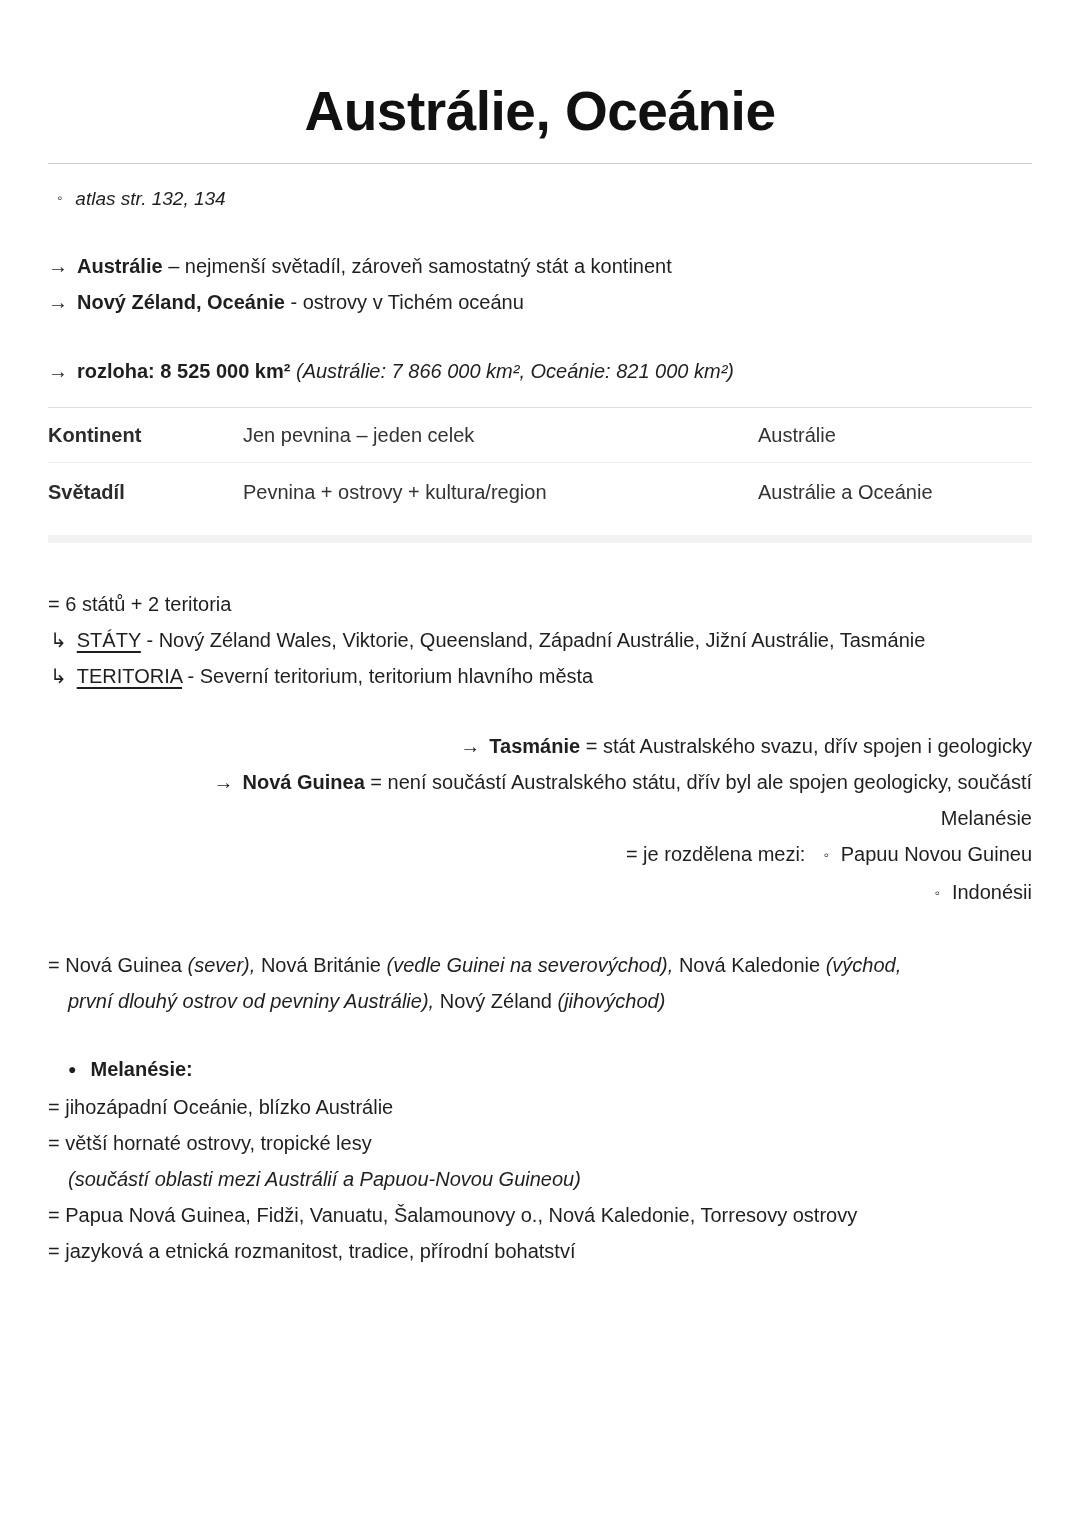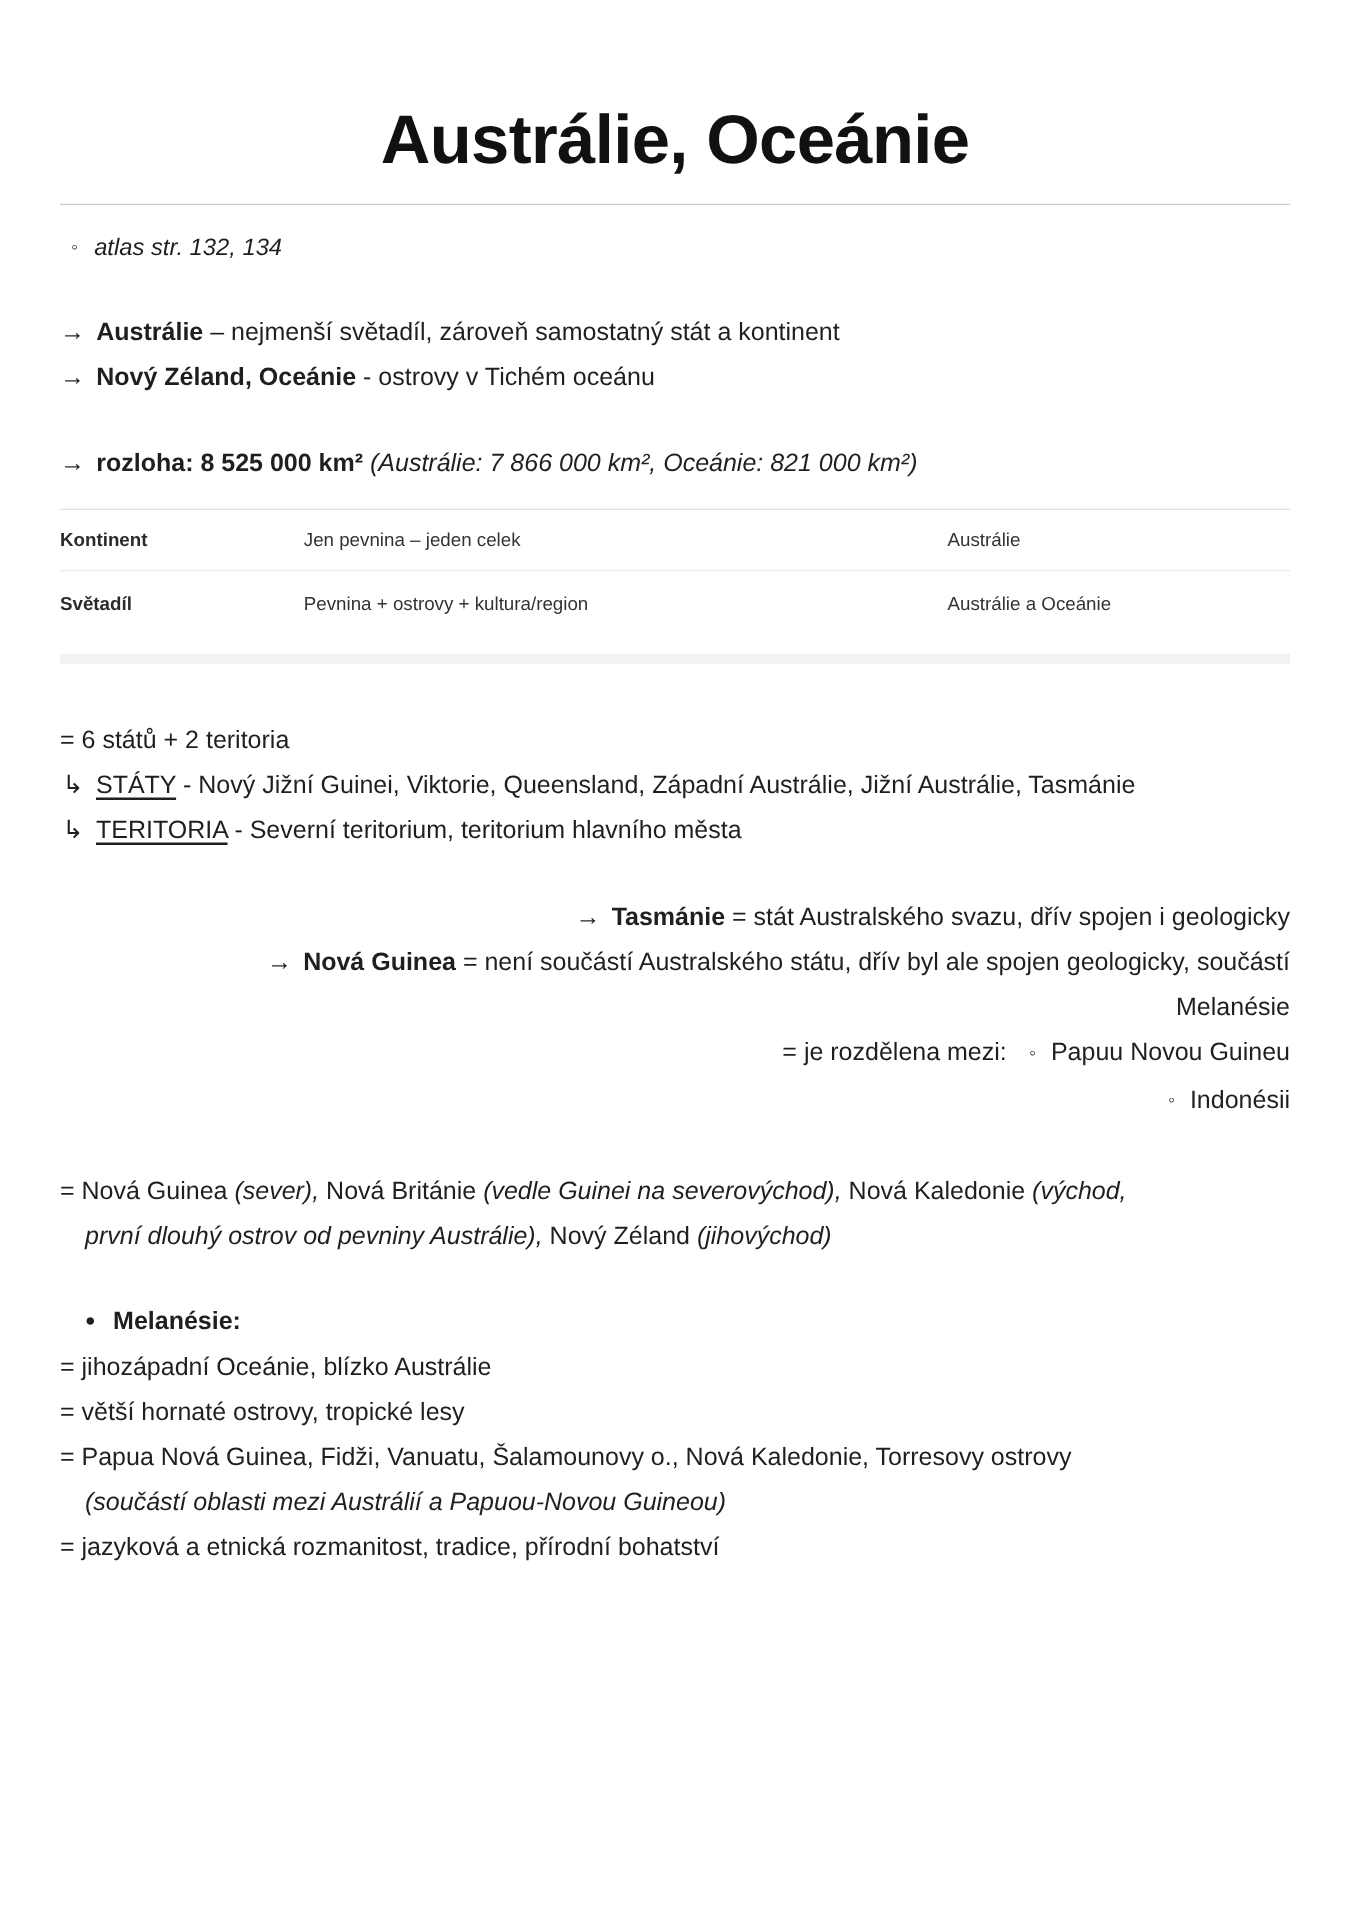--- a/index.html
+++ b/index.html
@@ -58,21 +58,21 @@
   .disc-bullet { font-size: 14px; position: relative; top: -2px; }
 
   .indent-1 { padding-left: 20px; }
 
   .intro-pair { margin-top: 34px; }
   .area-line { margin-top: 33px; }
 
   .info-table {
     margin-top: 18px;
     border-top: 1px solid #e0e0e0;
-    font-size: 15px;
+    font-size: 20px;
     color: #333333;
   }
   .tbl-row {
     display: grid;
     grid-template-columns: 195px 515px 1fr;
   }
   .tbl-row.first { padding: 16px 0 15px 0; border-bottom: 1px solid #ebebeb; }
   .tbl-row.second { padding: 18px 0 31px 0; }
   .tbl-label { font-weight: 700; color: #2b2b2b; }
   .tbl-bottom-bar { height: 8px; background: #f2f2f2; }
@@ -126,21 +126,21 @@
         <div class="tbl-label">Světadíl</div>
         <div class="tbl-desc">Pevnina + ostrovy + kultura/region</div>
         <div class="tbl-value">Austrálie a Oceánie</div>
       </div>
       <div class="tbl-bottom-bar"></div>
     </div>
 
     <div class="stanza-australia">
       <p class="line">= 6 států + 2 teritoria</p>
       <p class="line">
-        <span class="branch-arrow">↳</span><span class="u">STÁTY</span><span> - Nový Jižní Guinei, Viktorie, Queensland, Západní Austrálie, Jižní Austrálie, Tasmánie</span>
+        <span class="branch-arrow">↳</span><span class="u">STÁTY</span><span> - Nový Zéland Wales, Viktorie, Queensland, Západní Austrálie, Jižní Austrálie, Tasmánie</span>
       </p>
       <p class="line">
         <span class="branch-arrow">↳</span><span class="u">TERITORIA</span><span> - Severní teritorium, teritorium hlavního města</span>
       </p>
     </div>
 
     <div class="stanza-islands">
       <p class="line">
         <span class="arrow">→</span><span class="b">Tasmánie</span><span> = stát Australského svazu, dřív spojen i geologicky</span>
       </p>
@@ -164,19 +164,19 @@
         <span class="i">první dlouhý ostrov od pevniny Austrálie),</span><span> Nový Zéland </span><span class="i">(jihovýchod)</span>
       </p>
     </div>
 
     <div class="stanza-melanesia">
       <p class="line melanesia-head">
         <span class="disc-bullet">●</span><span class="b">Melanésie:</span>
       </p>
       <p class="line">= jihozápadní Oceánie, blízko Austrálie</p>
       <p class="line">= větší hornaté ostrovy, tropické lesy</p>
+      <p class="line indent-1 i">(součástí oblasti mezi Austrálií a Papuou-Novou Guineou)</p>
       <p class="line">= Papua Nová Guinea, Fidži, Vanuatu, Šalamounovy o., Nová Kaledonie, Torresovy ostrovy</p>
-      <p class="line indent-1 i">(součástí oblasti mezi Austrálií a Papuou-Novou Guineou)</p>
       <p class="line">= jazyková a etnická rozmanitost, tradice, přírodní bohatství</p>
     </div>
 
   </div>
 </div>
 
 </body></html>

